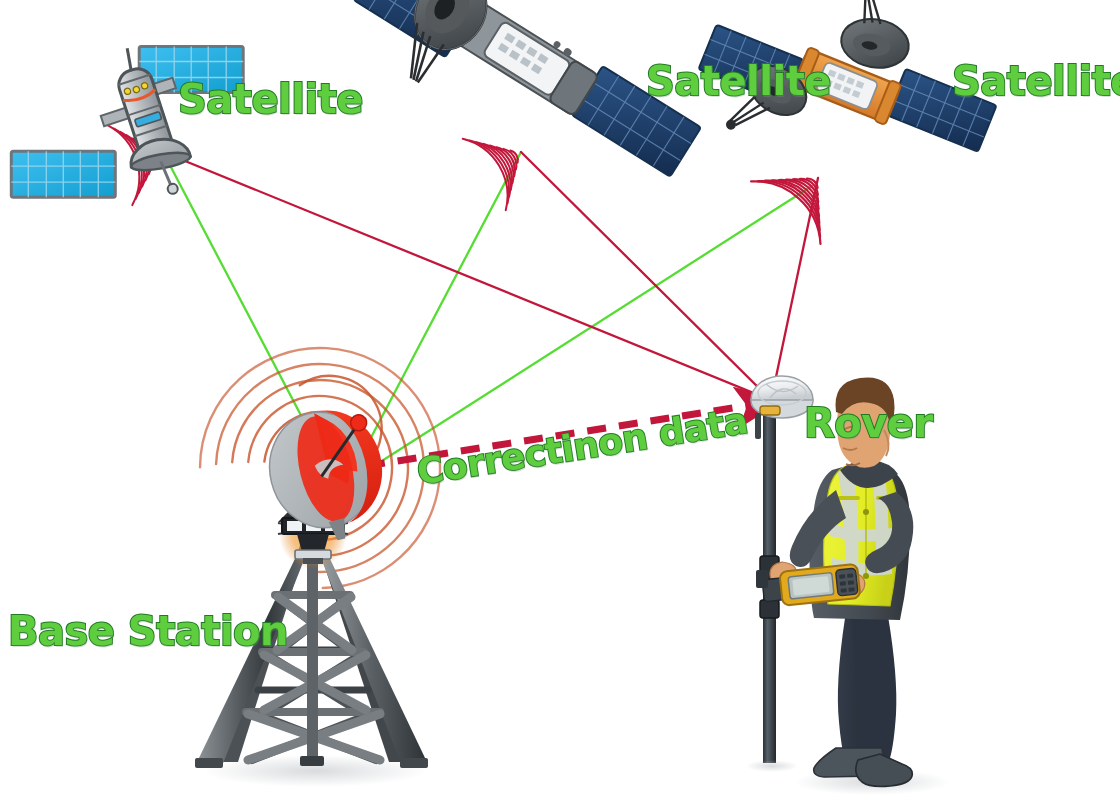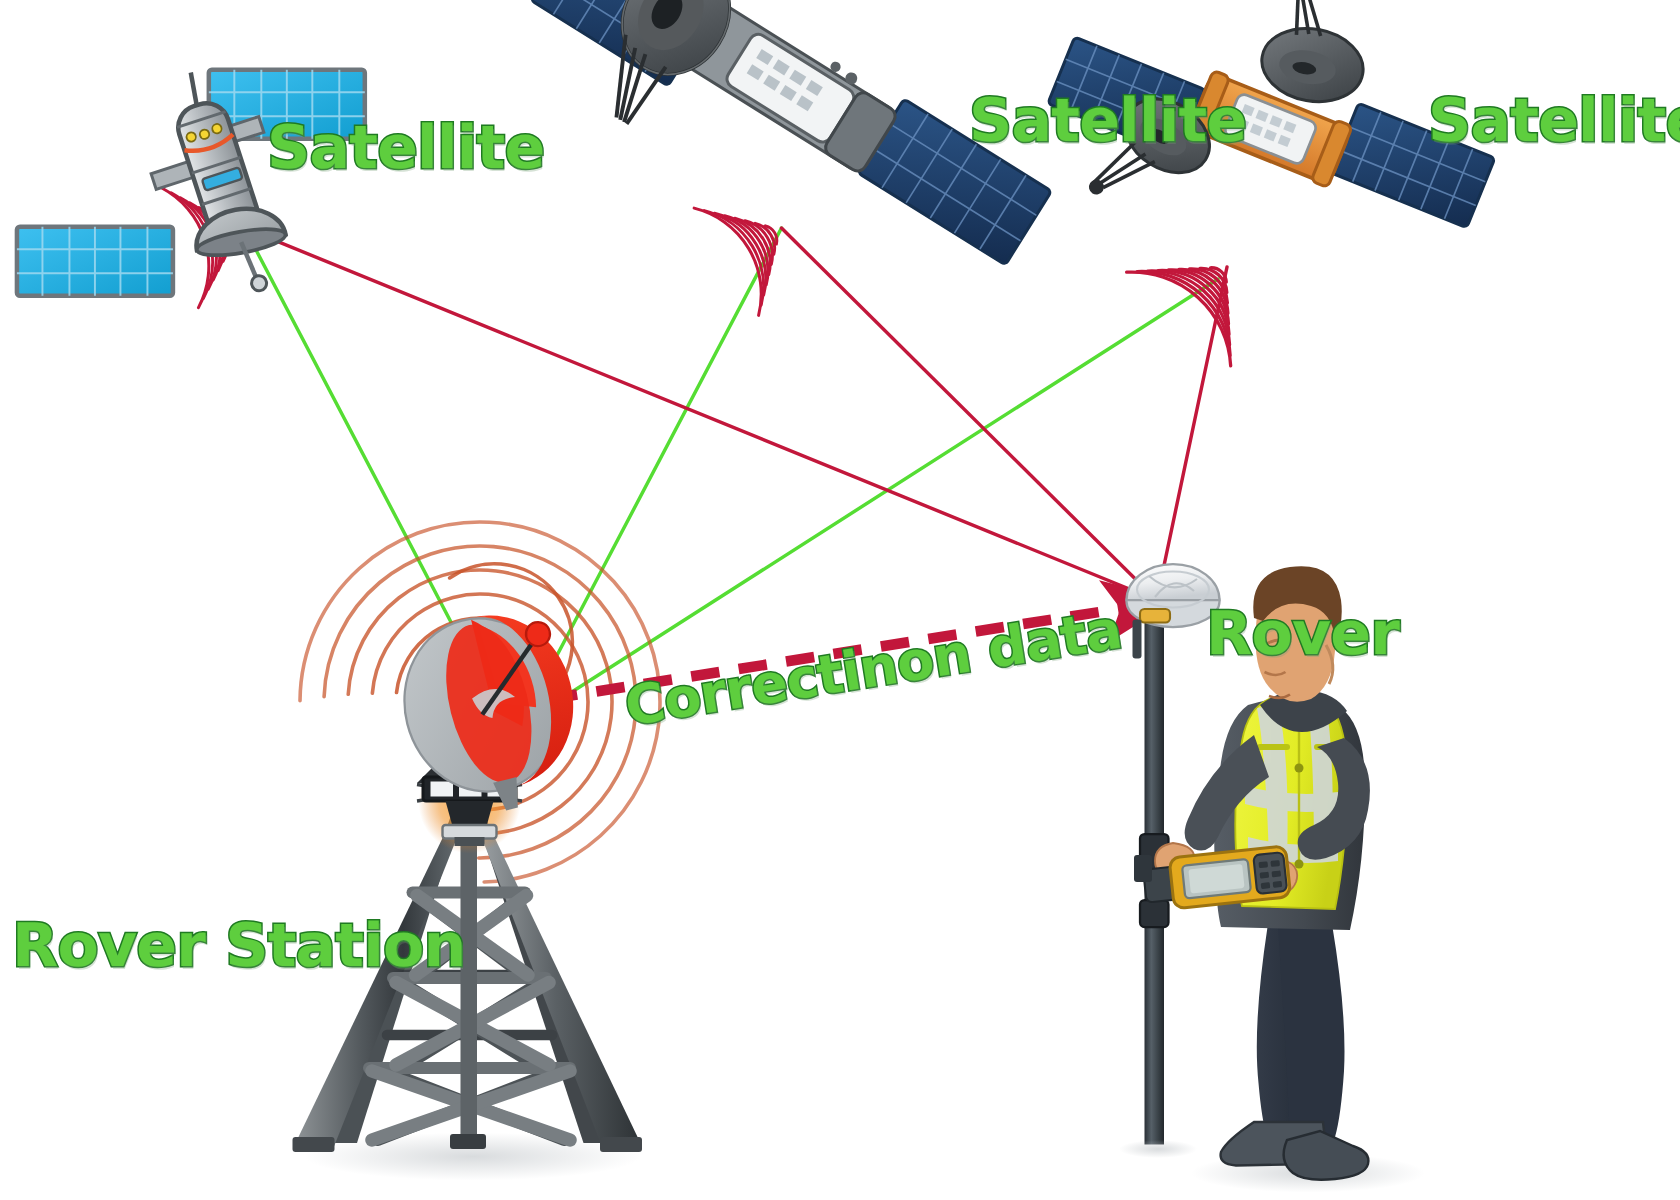--- a/index.html
+++ b/index.html
@@ -514,17 +514,17 @@
 </svg>
 
 <div class="lbl" style="left:178px; top:76px; font-size:40px;">Satellite</div>
 
 <div class="lbl" style="left:646px; top:58px; font-size:40px;">Satellite</div>
 
 <div class="lbl" style="left:952px; top:58px; font-size:40px;">Satellite</div>
 
 <div class="lbl" style="left:804px; top:368px; font-size:40px;margin-top:32px;">Rover</div>
 
-<div class="lbl" style="left:8px; top:608px; font-size:40px;">Rover Station</div>
+<div class="lbl" style="left:8px; top:608px; font-size:40px;">Base Station</div>
 
 <div class="lbl" style="left:414px; top:452px; font-size:36px; transform:rotate(-9deg); transform-origin:0 0;">Correctinon data</div>
 
 </div>
 
 </body></html>

